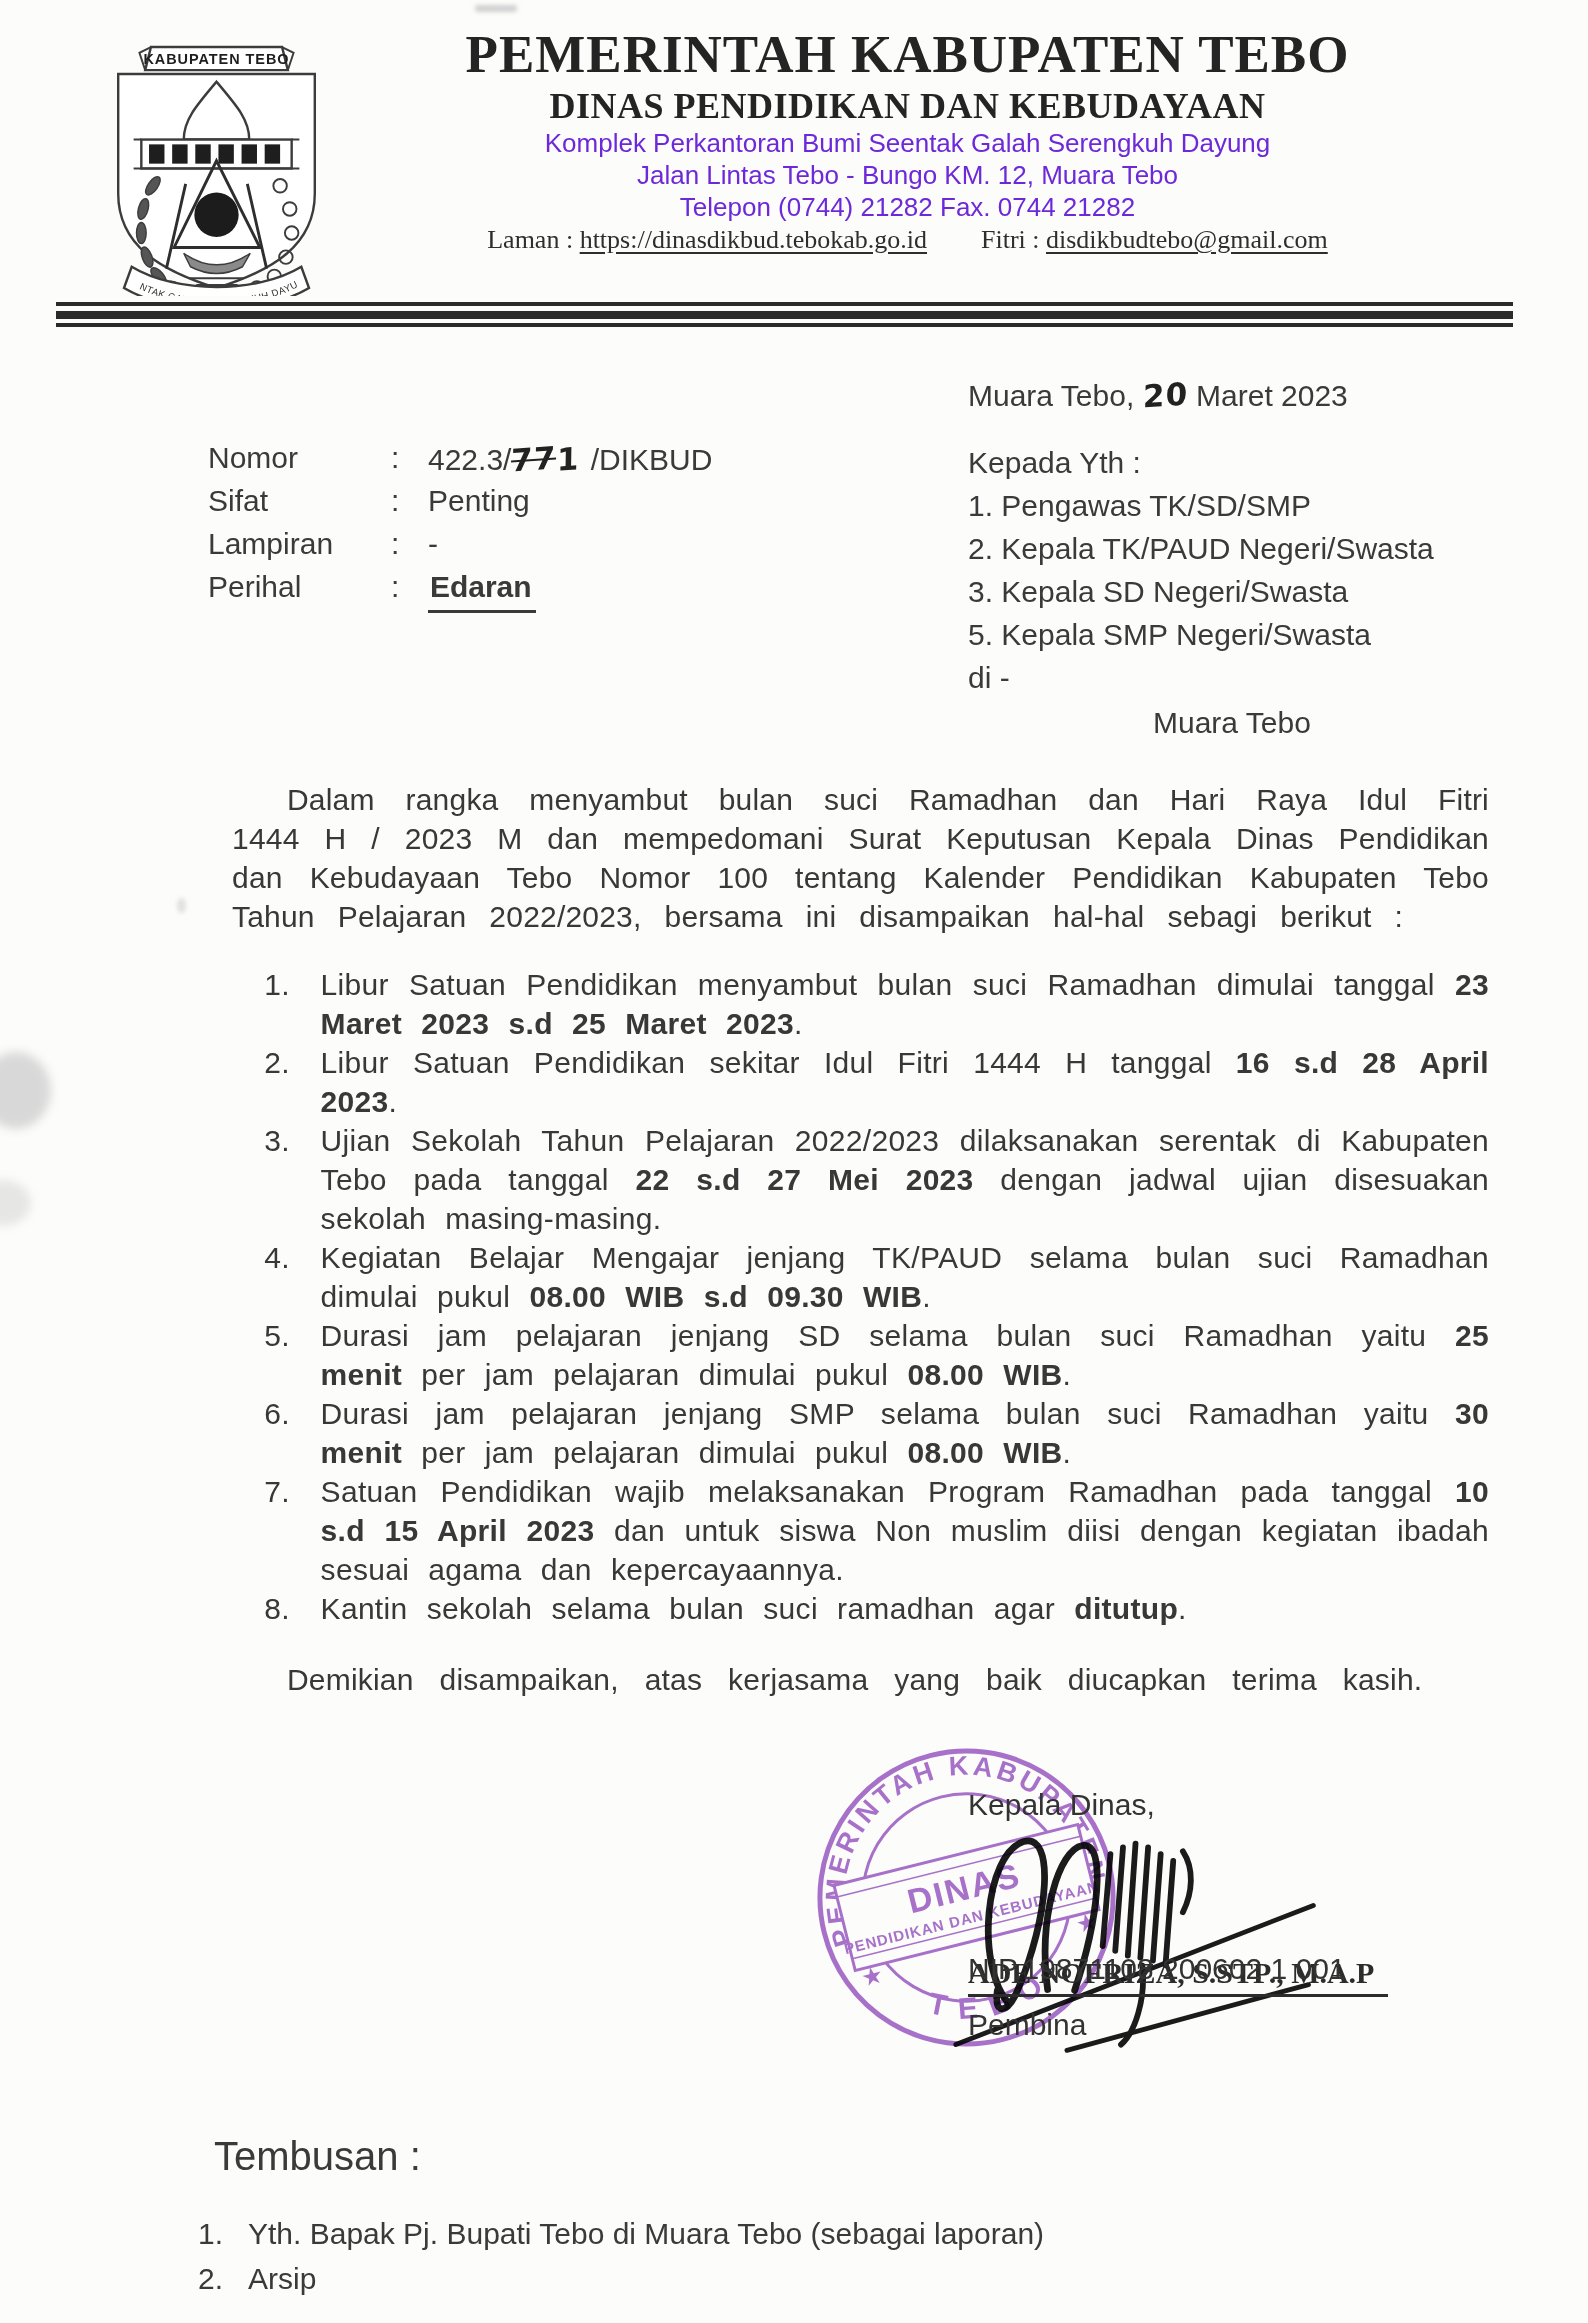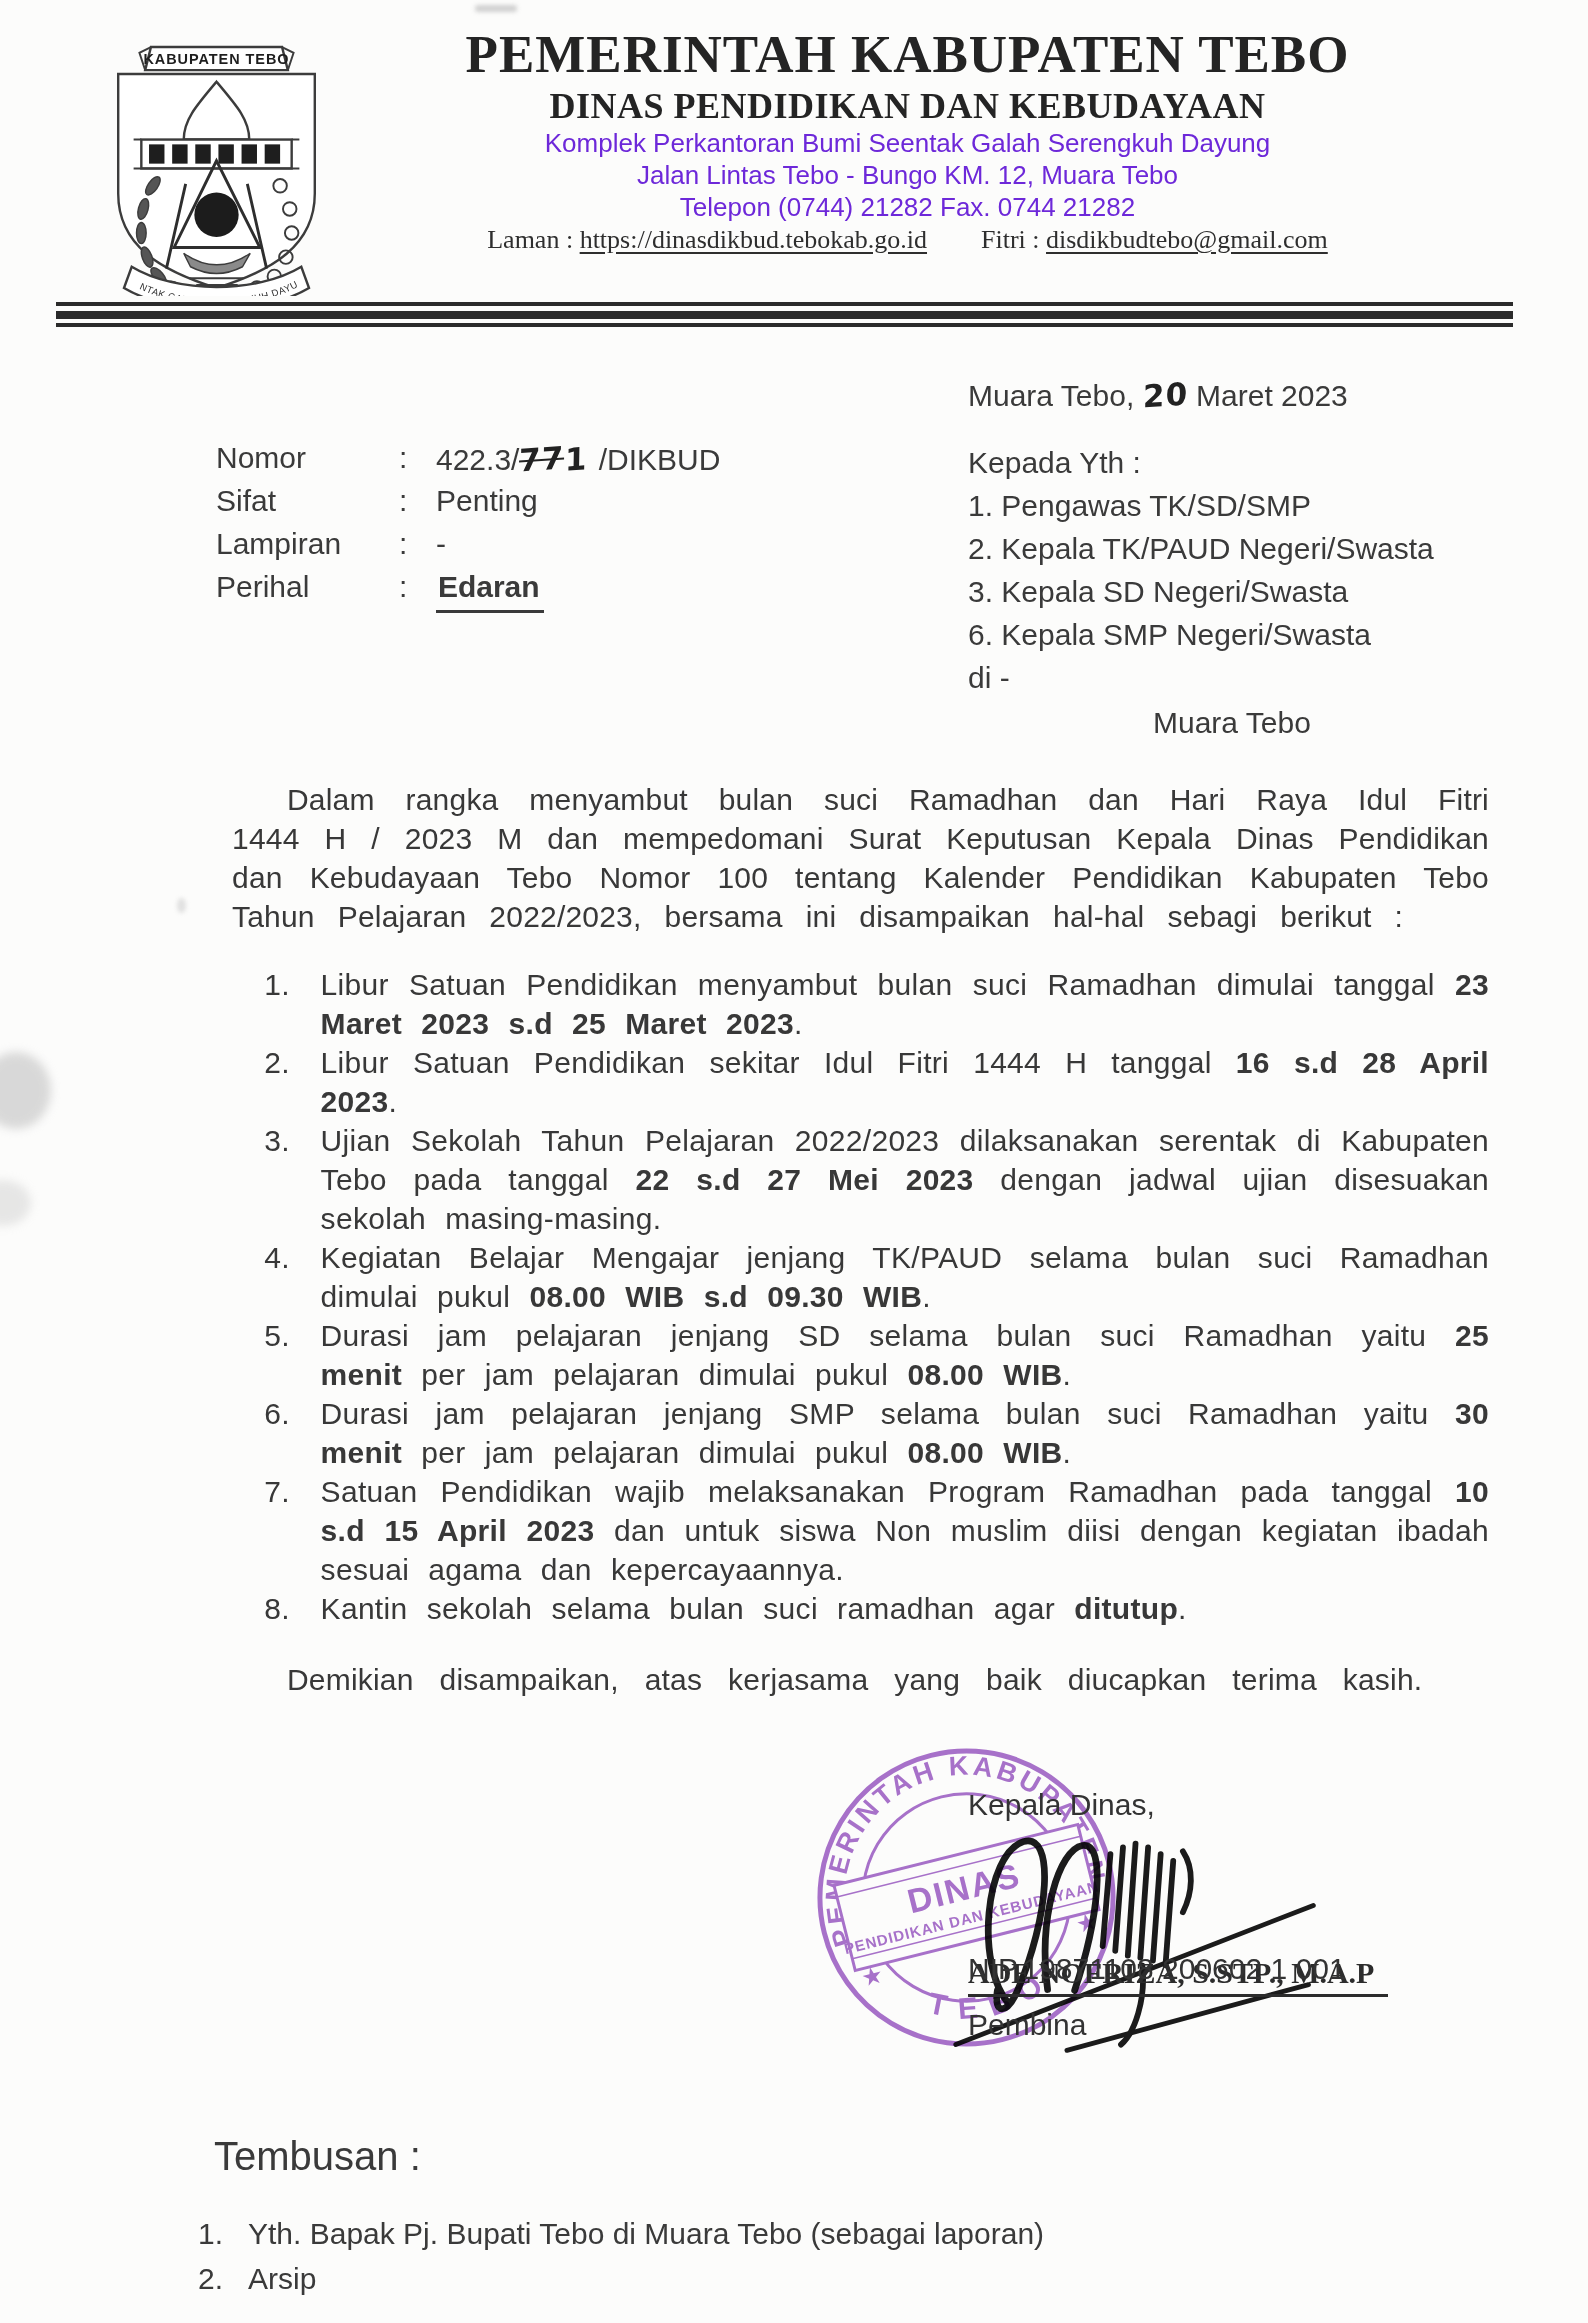--- a/index.html
+++ b/index.html
@@ -14,21 +14,21 @@
   .laman{font-family:"Liberation Serif",serif;font-size:26px;line-height:33px;color:#2e2e2e;}
   .ul{text-decoration:underline;text-underline-offset:3.9px;}
   .gap{display:inline-block;width:41px;}
   .rule{position:absolute;left:56px;top:302px;width:1457px;height:25px;
         background:linear-gradient(#2b2b2b 0 3.9px,transparent 3.9px 8.7px,#2b2b2b 8.7px 17.4px,transparent 17.4px 21px,#2b2b2b 21px 25px);}
   
   .dateline{position:absolute;left:968px;top:377px;font-size:30px;color:#3a3a3a;}
   .hand{display:inline-block;font-family:"DejaVu Sans",sans-serif;font-weight:700;font-size:31px;
         transform:rotate(-4deg) skewX(-5deg);letter-spacing:1px;color:#222;}
   .strike{text-decoration:line-through;text-decoration-thickness:1.9px;}
-  .meta{position:absolute;left:216px;top:441px;font-size:30px;color:#3a3a3a;}
+  .meta{position:absolute;left:208px;top:441px;font-size:30px;color:#3a3a3a;}
   .meta-row{display:flex;height:43px;}
   .meta-label{width:183px;}
   .meta-colon{width:37px;}
   .b-ul{font-weight:700;border-bottom:3.9px solid #3a3a3a;padding:0 3.9px 1px 1.9px;}
   .vsuffix{margin-left:11.6px;}
   .recipient{position:absolute;left:968px;top:441px;width:560px;font-size:30px;color:#3a3a3a;line-height:43px;}
   .city{margin-left:185px;margin-top:1.9px;}
   
   .body{position:absolute;left:232px;top:780px;width:1257px;font-size:30px;color:#383838;}
   .para{text-align:justify;line-height:39px;text-indent:55px;word-spacing:14.5px;letter-spacing:0.2px;}
@@ -170,21 +170,21 @@
       <span class="b-ul">Edaran</span>
     </div>
   </div>
 
   <div class="recipient">
     <div>Kepada Yth :</div>
     <div>
         <div>1. Pengawas TK/SD/SMP</div>
         <div>2. Kepala TK/PAUD Negeri/Swasta</div>
         <div>3. Kepala SD Negeri/Swasta</div>
-        <div>6. Kepala SMP Negeri/Swasta</div>
+        <div>5. Kepala SMP Negeri/Swasta</div>
       </div>
     <div>di -</div>
     <div class="city">Muara Tebo</div>
   </div>
 
   <div class="body">
     <div class="para">Dalam rangka menyambut bulan suci Ramadhan dan Hari Raya Idul Fitri 1444 H / 2023 M dan mempedomani Surat Keputusan Kepala Dinas Pendidikan dan Kebudayaan Tebo Nomor 100 tentang Kalender Pendidikan Kabupaten Tebo Tahun Pelajaran 2022/2023, bersama ini disampaikan hal-hal sebagi berikut :</div>
     <ol>
         <li><span>Libur Satuan Pendidikan menyambut bulan suci Ramadhan dimulai tanggal </span><span class="b">23 Maret 2023 s.d 25 Maret 2023</span><span>.</span></li>
         <li><span>Libur Satuan Pendidikan sekitar Idul Fitri 1444 H tanggal </span><span class="b">16 s.d 28 April 2023</span><span>.</span></li>

